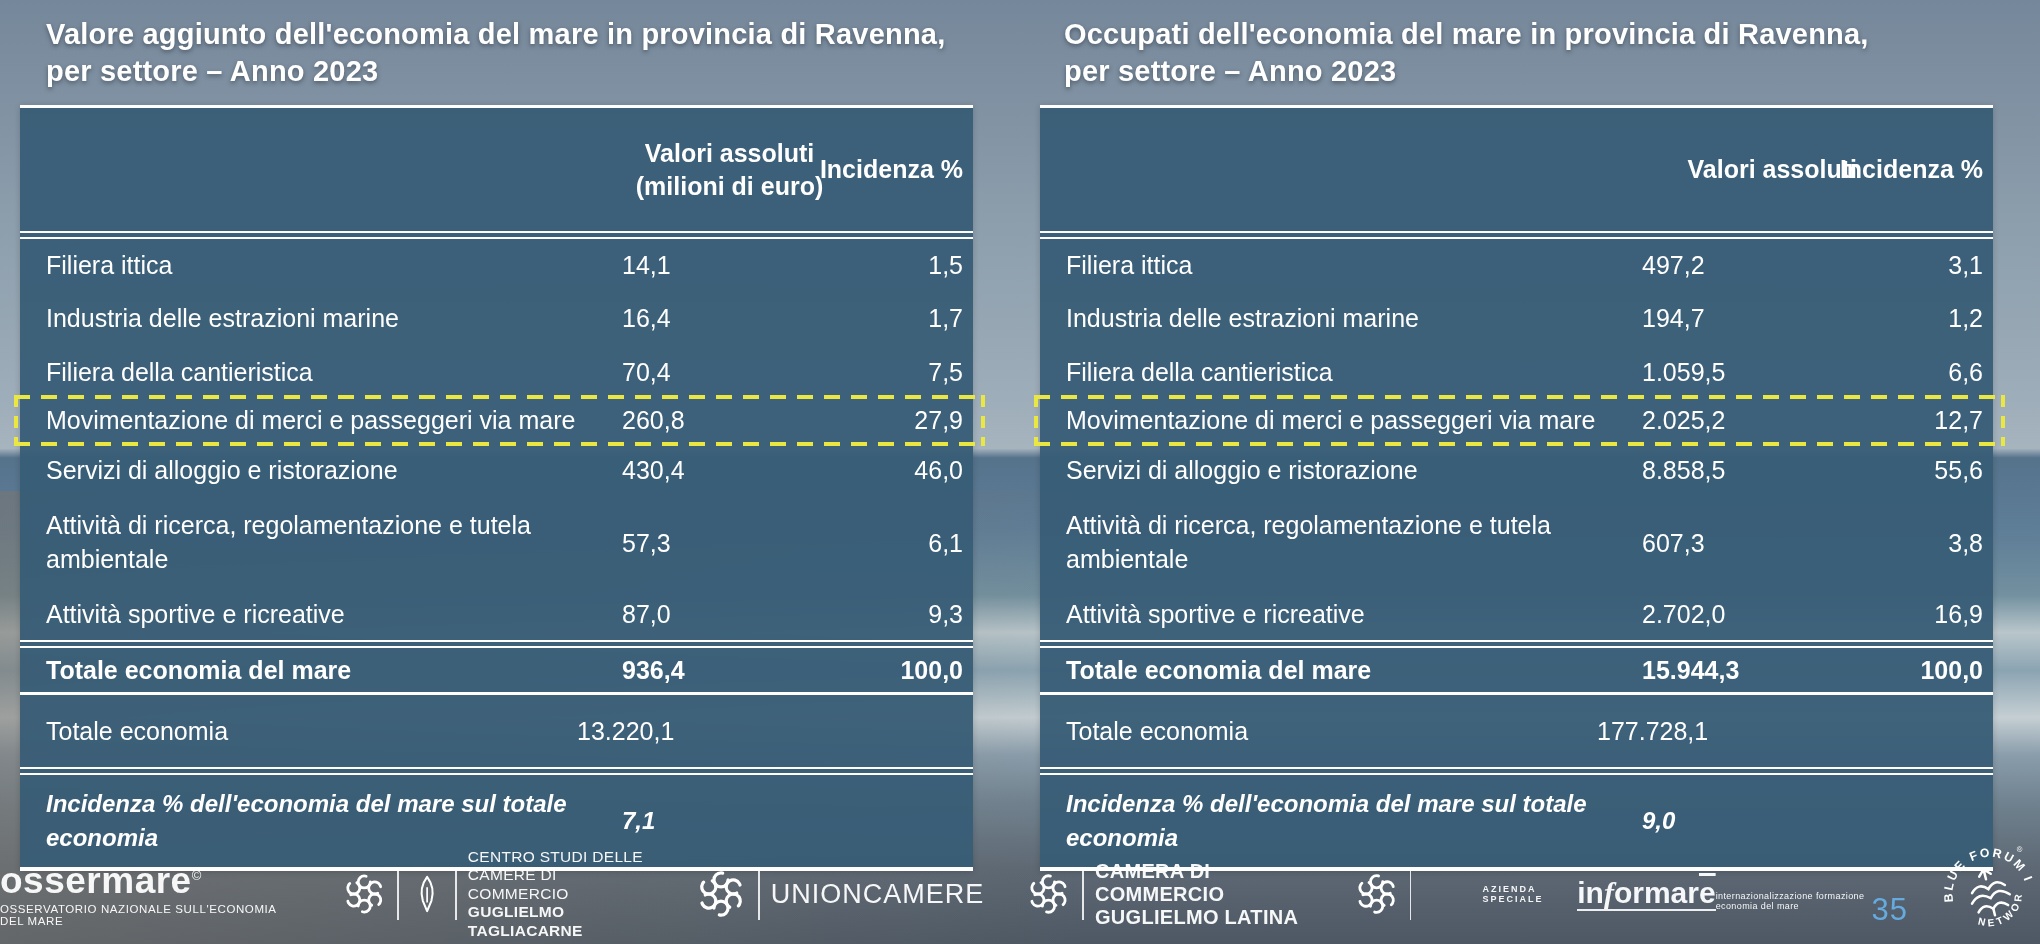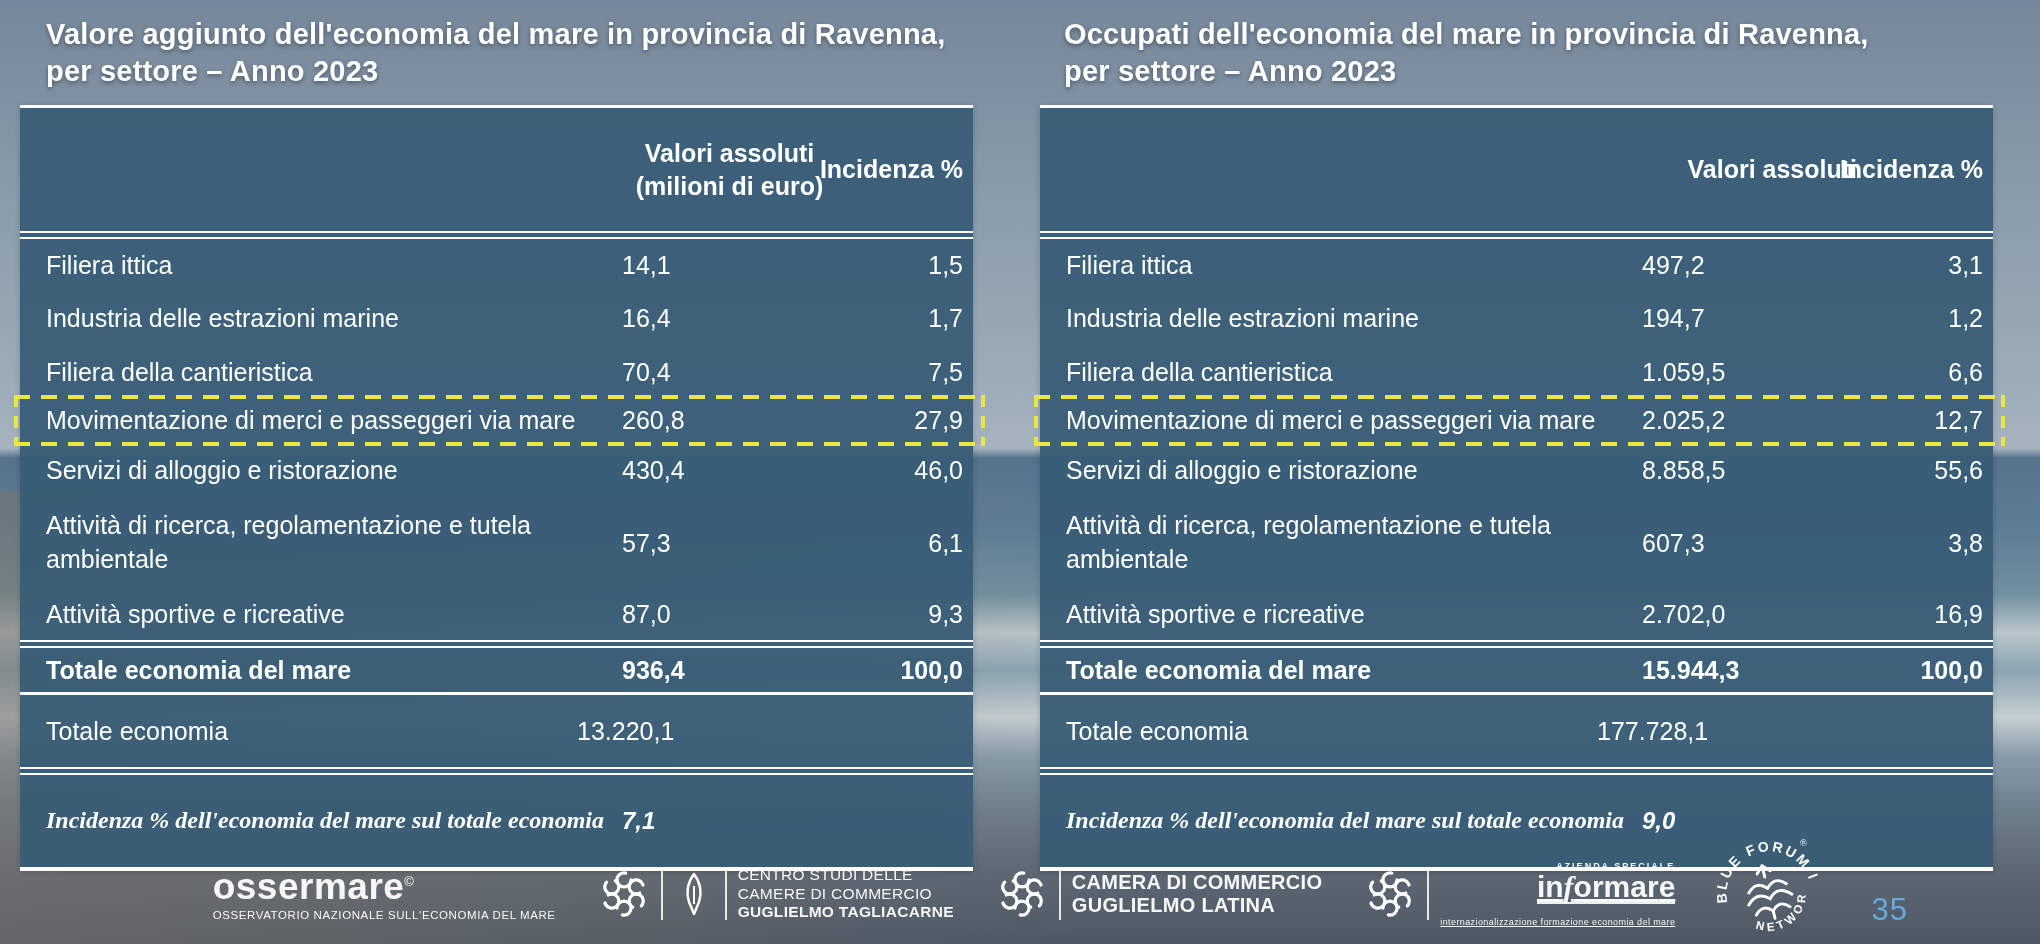--- a/index.html
+++ b/index.html
@@ -53,21 +53,21 @@
   .sep-double { height:8px; border-top:2px solid #fff; border-bottom:2px solid #fff; }
   .sep-single { height:3px; background:#fff; }
 
   .r1{height:52px}.r2{height:55px}.r3{height:52px}.r4{height:45px}
   .r5{height:55px}.r6{height:90px}.r7{height:52px}
   .r6 .c-label{line-height:1.35}
 
   .row-total  { height:44px; font-weight:700; }
   .row-total2 { height:72px; font-weight:400;gap:45px; }
   .row-incid  { height:92px; font-weight:700; font-style:italic; font-size:24px; }
-  .row-incid .c-label{ line-height:1.4;font-family:Liberation Serif, serif; }
+  .row-incid .c-label{ line-height:1.4; }
 
   
   .hl::after {
     content:""; position:absolute; left:-6px; right:-12px; top:-3px; bottom:-3px;
     background-image:
       repeating-linear-gradient(to right,#eae742 0 16px,transparent 16px 27px),
       repeating-linear-gradient(to right,#eae742 0 16px,transparent 16px 27px),
       repeating-linear-gradient(to bottom,#eae742 0 12px,transparent 12px 21px),
       repeating-linear-gradient(to bottom,#eae742 0 12px,transparent 12px 21px);
     background-size:100% 4px,100% 4px,4px 100%,4px 100%;
@@ -93,21 +93,21 @@
   .osm-reg { font-size:13px; vertical-align:super; }
   .osm-tag { font-size:11.5px; letter-spacing:.6px; margin-top:4px; font-weight:400; }
 
   .tg-lines { font-size:15.5px; line-height:1.2; letter-spacing:.3px; }
   .tg-lines .b3 { font-weight:700; }
 
   .uc-text { font-size:27px; letter-spacing:1px; }
 
   .fr-text { font-size:20px; font-weight:700; line-height:1.15; letter-spacing:.3px; white-space:pre-line; }
 
-  .inf { display:flex; flex-direction:column; align-items:flex-end;text-decoration:underline; }
+  .inf { display:flex; flex-direction:row; align-items:center; }
   .inf-top { font-size:9px; letter-spacing:2px; font-weight:700; margin-left:60px; }
   .inf-name { font-size:30px; font-weight:700; line-height:1.05; border-bottom:2px solid rgba(255,255,255,.9); padding-bottom:0; }
   .inf-name i { font-family:"Liberation Serif",serif; font-style:italic; }
   .inf-name .ovl { text-decoration:overline; }
   .inf-tag { font-size:9px; letter-spacing:.4px; margin-top:13px; }
 
   .blueforum { width:116px; height:116px; transform:rotate(-14deg); margin-left:-6px; }
 
   .pagenum {
     position:absolute; right:132px; bottom:16px;
@@ -271,20 +271,32 @@
       <path d="M20 16 L20 34" stroke-width="2"></path>
     </svg>
     <div class="vbar"></div>
     <div class="tg-lines">
       <div>CENTRO STUDI DELLE</div>
       <div>CAMERE DI COMMERCIO</div>
       <div class="b3">GUGLIELMO TAGLIACARNE</div>
     </div>
   </div>
 
+  <div class="lg">
+    <svg class="flower" viewBox="0 0 48 48" fill="none" stroke="#fff" stroke-width="3" stroke-linecap="round">
+      <circle cx="24" cy="11" r="6.5" stroke-dasharray="32 9"></circle>
+      <circle cx="35.3" cy="17.5" r="6.5" stroke-dasharray="32 9" transform="rotate(60 35.3 17.5)"></circle>
+      <circle cx="35.3" cy="30.5" r="6.5" stroke-dasharray="32 9" transform="rotate(120 35.3 30.5)"></circle>
+      <circle cx="24" cy="37" r="6.5" stroke-dasharray="32 9" transform="rotate(180 24 37)"></circle>
+      <circle cx="12.7" cy="30.5" r="6.5" stroke-dasharray="32 9" transform="rotate(240 12.7 30.5)"></circle>
+      <circle cx="12.7" cy="17.5" r="6.5" stroke-dasharray="32 9" transform="rotate(300 12.7 17.5)"></circle>
+    </svg>
+    <div class="vbar"></div>
+    <div class="uc-text">UNIONCAMERE</div>
+  </div>
 
   <div class="lg">
     <svg class="flower" viewBox="0 0 48 48" fill="none" stroke="#fff" stroke-width="3" stroke-linecap="round">
       <circle cx="24" cy="11" r="6.5" stroke-dasharray="32 9"></circle>
       <circle cx="35.3" cy="17.5" r="6.5" stroke-dasharray="32 9" transform="rotate(60 35.3 17.5)"></circle>
       <circle cx="35.3" cy="30.5" r="6.5" stroke-dasharray="32 9" transform="rotate(120 35.3 30.5)"></circle>
       <circle cx="24" cy="37" r="6.5" stroke-dasharray="32 9" transform="rotate(180 24 37)"></circle>
       <circle cx="12.7" cy="30.5" r="6.5" stroke-dasharray="32 9" transform="rotate(240 12.7 30.5)"></circle>
       <circle cx="12.7" cy="17.5" r="6.5" stroke-dasharray="32 9" transform="rotate(300 12.7 17.5)"></circle>
     </svg>

